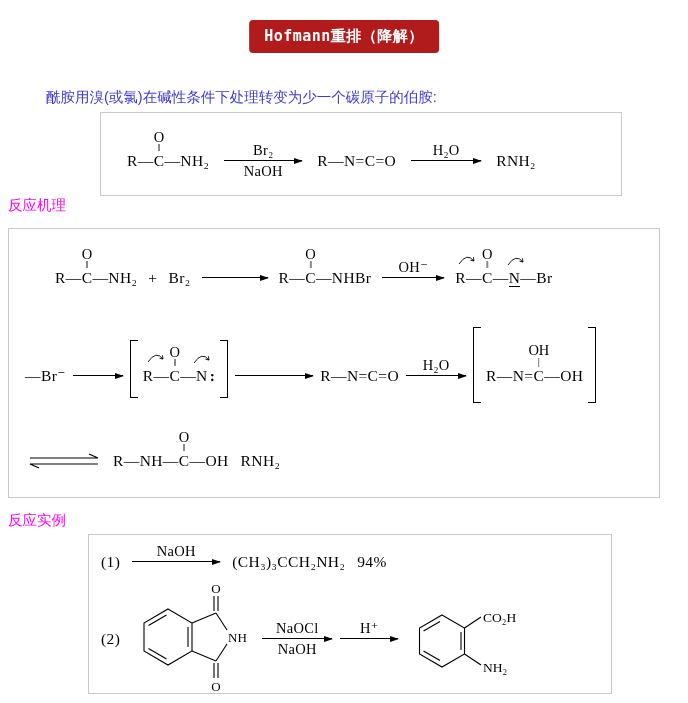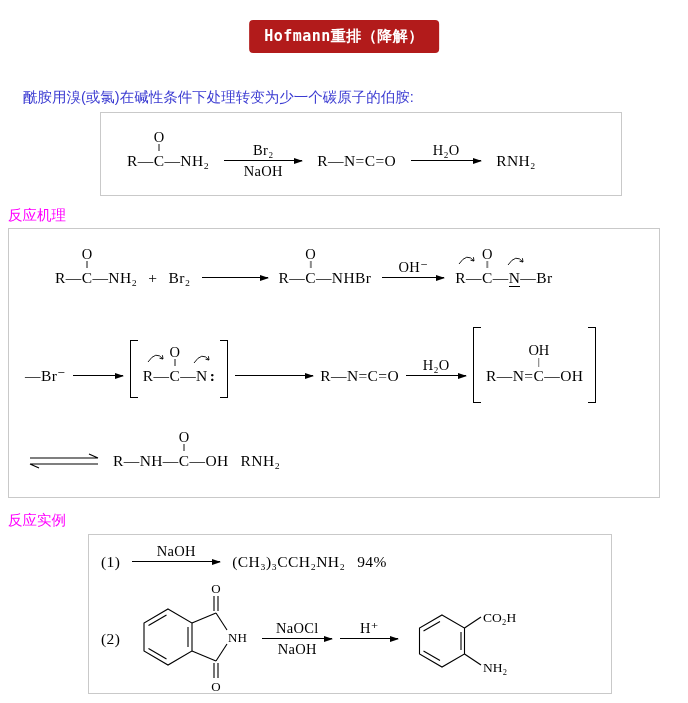--- a/index.html
+++ b/index.html
@@ -8,25 +8,25 @@
   }
   html,body{margin:0;padding:0}
   body{width:688px;height:703px;position:relative;background:#fff;color:var(--ink);
        font-family:"Liberation Serif","DejaVu Serif",serif;overflow:hidden}
 
   .banner{position:absolute;top:20px;left:50%;transform:translateX(-50%);
           background:var(--banner-bg);color:var(--banner-text);
           font-family:"DejaVu Sans Mono","Liberation Mono",monospace;font-weight:700;
           font-size:15px;line-height:1;padding:9px 15px;border-radius:4px;
           letter-spacing:.5px;white-space:nowrap}
-  .intro{position:absolute;left:23px;top:88px;color:var(--intro-text);
+  .intro{position:absolute;left:46px;top:88px;color:var(--intro-text);
          font-family:"Liberation Sans","DejaVu Sans",sans-serif;font-size:14.5px}
   .section{position:absolute;left:8px;color:var(--section-text);
            font-family:"Liberation Sans","DejaVu Sans",sans-serif;font-size:14.5px}
-  .sec1{top:206px}.sec2{top:511px}
+  .sec1{top:196px}.sec2{top:511px}
 
   .box{position:absolute;border:1px solid var(--box-border);background:#fff}
   .box1{left:100px;top:112px;width:494px;height:68px;display:flex;align-items:center;
         padding:14px 0 0 26px}
   .box2{left:8px;top:228px;width:650px;height:262px;display:flex;flex-direction:column;
         padding-top:6px}
   .box3{left:88px;top:534px;width:522px;height:152px;display:flex;flex-direction:column;
         padding-top:6px}
 
   .rxrow{display:flex;align-items:center}

